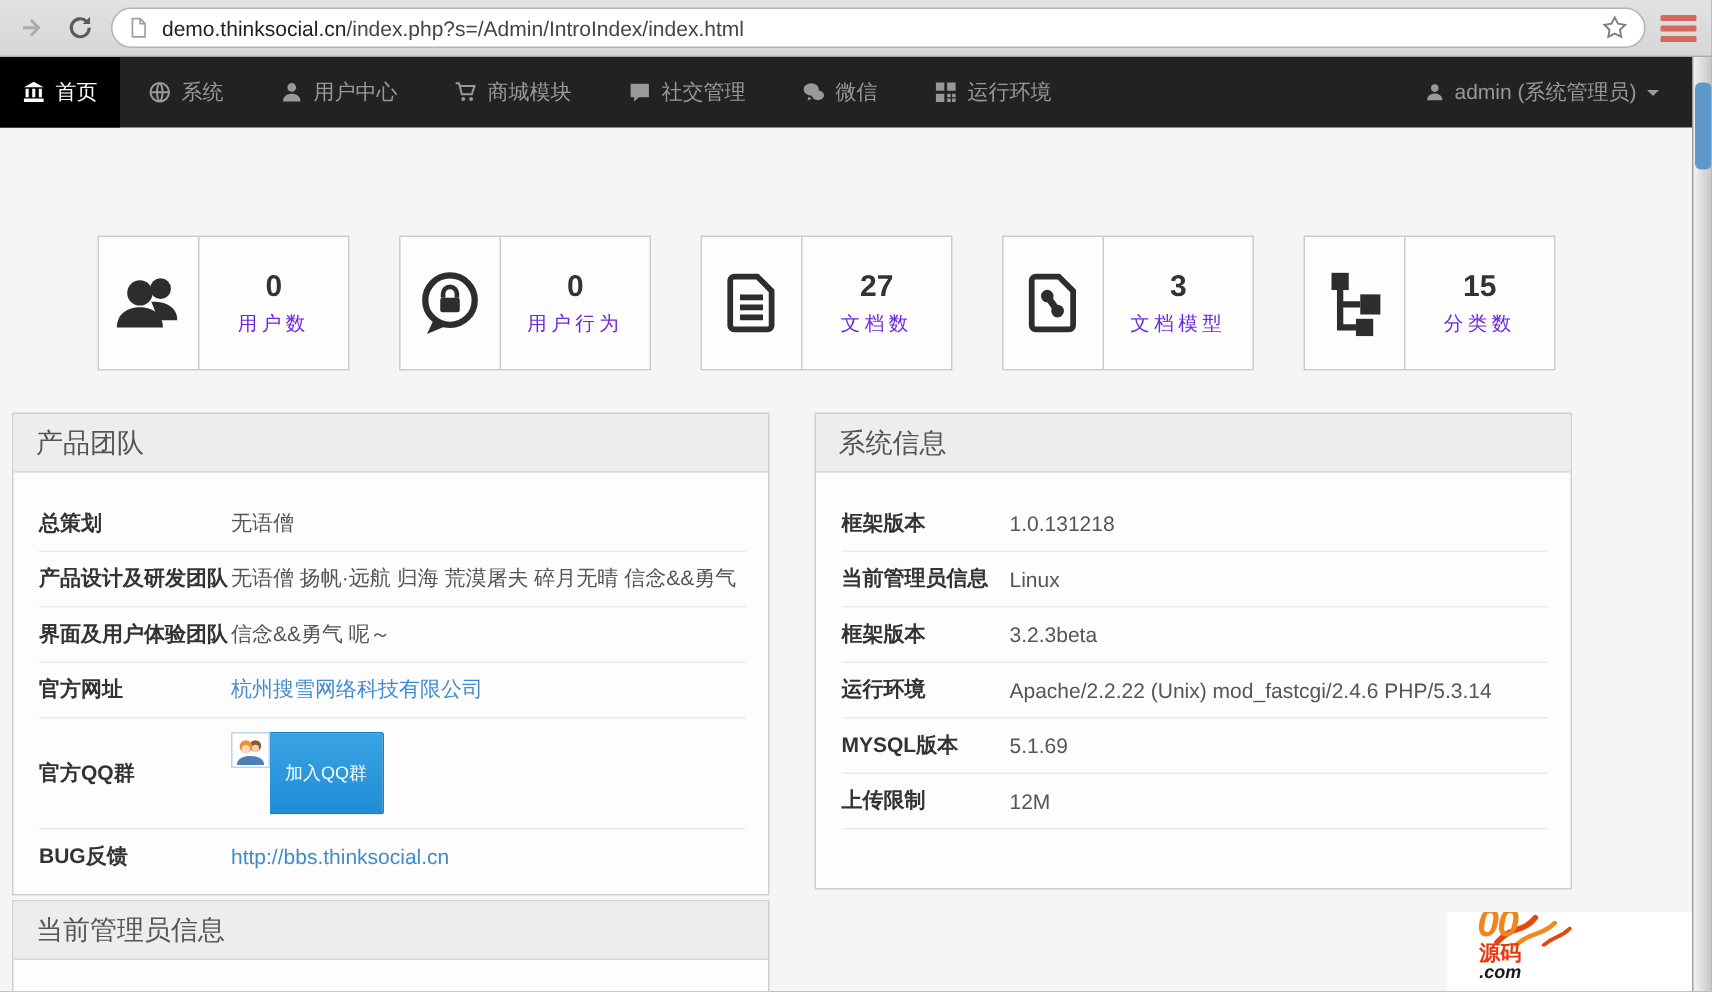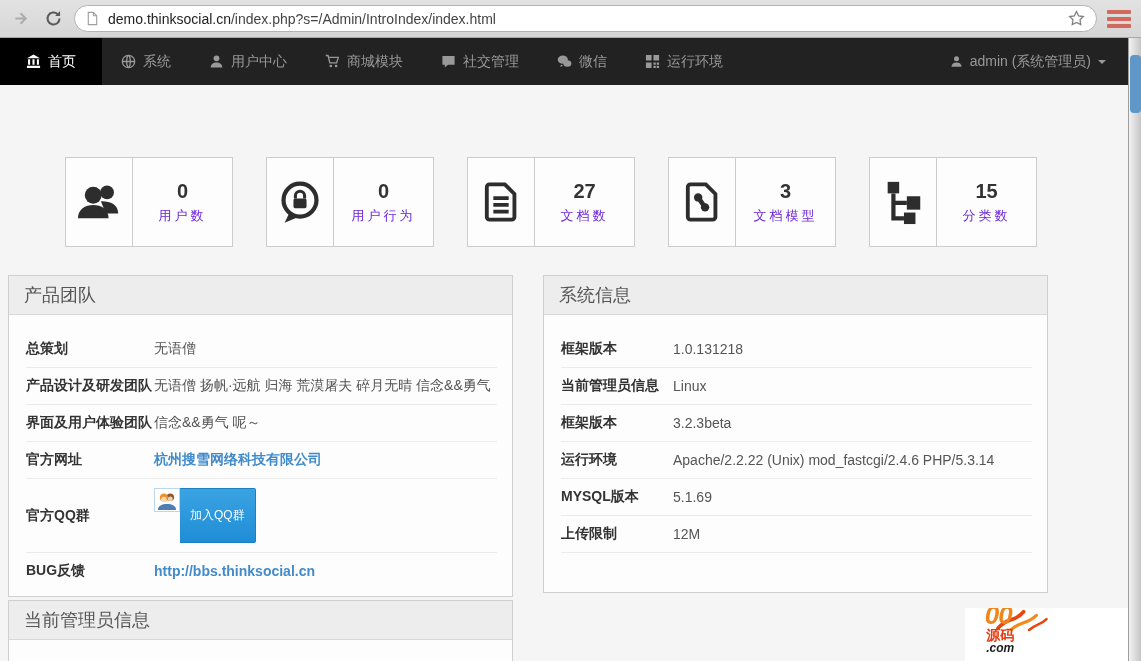--- a/index.html
+++ b/index.html
@@ -22,21 +22,21 @@
   .menu-btn{width:24px;height:18px;display:flex;flex-direction:column;justify-content:space-between;cursor:pointer;}
   .menu-btn i{display:block;height:4px;border-radius:1px;background:#d2685e;}
 
   
   .page{position:absolute;top:38px;left:0;width:1128px;height:623px;background:#f5f5f5;overflow:hidden;}
 
   
   .navbar{position:relative;height:47px;background:#222;}
   .nav-items{display:flex;height:47px;}
   .nav-item{display:flex;align-items:center;gap:7px;padding:0 19px;color:#999;font-size:14px;cursor:pointer;}
-  .nav-item.active{background:#000;color:#fff;padding:0 26px;justify-content:flex-end;}
+  .nav-item.active{background:#000;color:#fff;padding:0 15px;justify-content:flex-end;}
   .nav-item .nico{width:15px;height:15px;display:flex;}
   .nav-item .nico svg{width:15px;height:15px;}
   .nav-user{position:absolute;right:22px;top:0;height:47px;display:flex;align-items:center;gap:7px;
             color:#999;font-size:14px;cursor:pointer;}
   .nav-user .nico{width:13px;height:13px;display:flex;}
   .nav-user .nico svg{width:13px;height:13px;}
   .caret{width:0;height:0;border-left:4px solid transparent;border-right:4px solid transparent;border-top:4px solid #999;}
 
   
   .cards{position:absolute;top:119px;left:65px;display:flex;gap:33px;}
@@ -51,21 +51,21 @@
   .panel{position:absolute;background:#fdfdfd;border:1px solid #cfcfcf;overflow:hidden;}
   .panel header{height:39px;line-height:39px;background:#ededed;border-bottom:1px solid #d8d8d8;
                 padding:0 15px;font-size:18px;color:#555;}
   .pbody{padding:16px 15px 0 17px;}
   .irow{display:flex;align-items:center;padding:9px 0;border-top:1px solid #ebebeb;font-size:14px;}
   .irow:first-child{border-top:none;}
   .ilabel{flex:none;font-weight:bold;color:#333;}
   .panel-team .ilabel{width:128px;}
   .panel-sys  .ilabel{width:112px;}
   .ival{color:#555;}
-  .ival a.link{color:#428bca;text-decoration:none;font-weight:bold;}
+  .ival a.link{color:#428bca;text-decoration:none;}
   .panel-team{left:8px;top:237px;width:505px;height:322px;}
   .panel-sys{left:543px;top:237px;width:505px;height:318px;}
   .panel-sys .irow:last-child{border-bottom:1px solid #ebebeb;}
   .panel-admin{left:8px;top:562px;width:505px;height:75px;}
 
   
   .qq-btn{display:inline-flex;align-items:stretch;text-decoration:none;cursor:pointer;}
   .qq-ico{width:26px;height:24px;background:#fff;border:1px solid #bcd6ea;display:flex;align-items:center;justify-content:center;}
   .qq-ico svg{width:22px;height:20px;}
   .qq-txt{background:linear-gradient(#3aa3e3,#1f8dd6);color:#fff;font-size:12px;display:flex;align-items:center;

